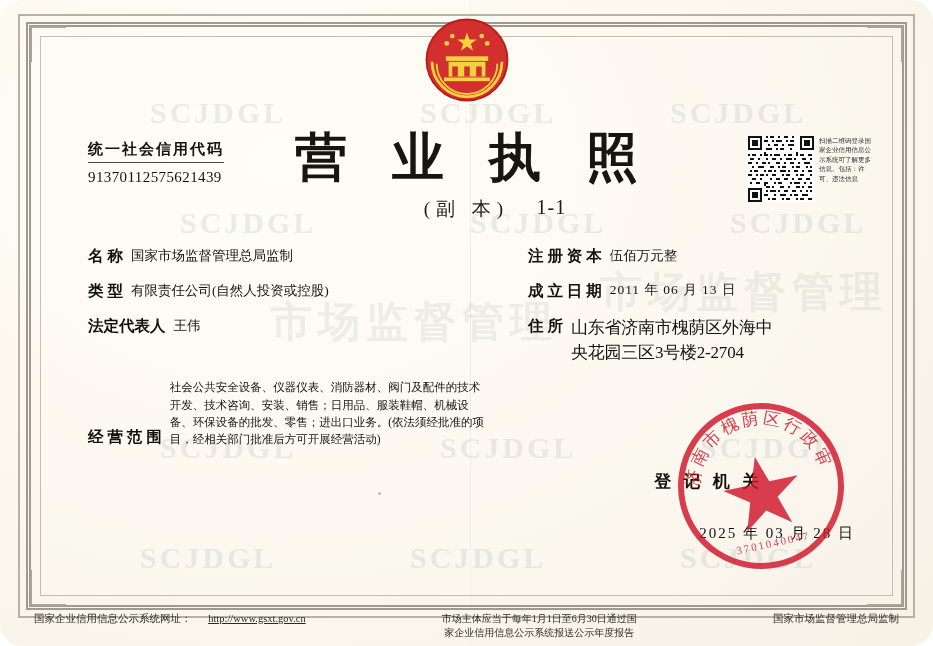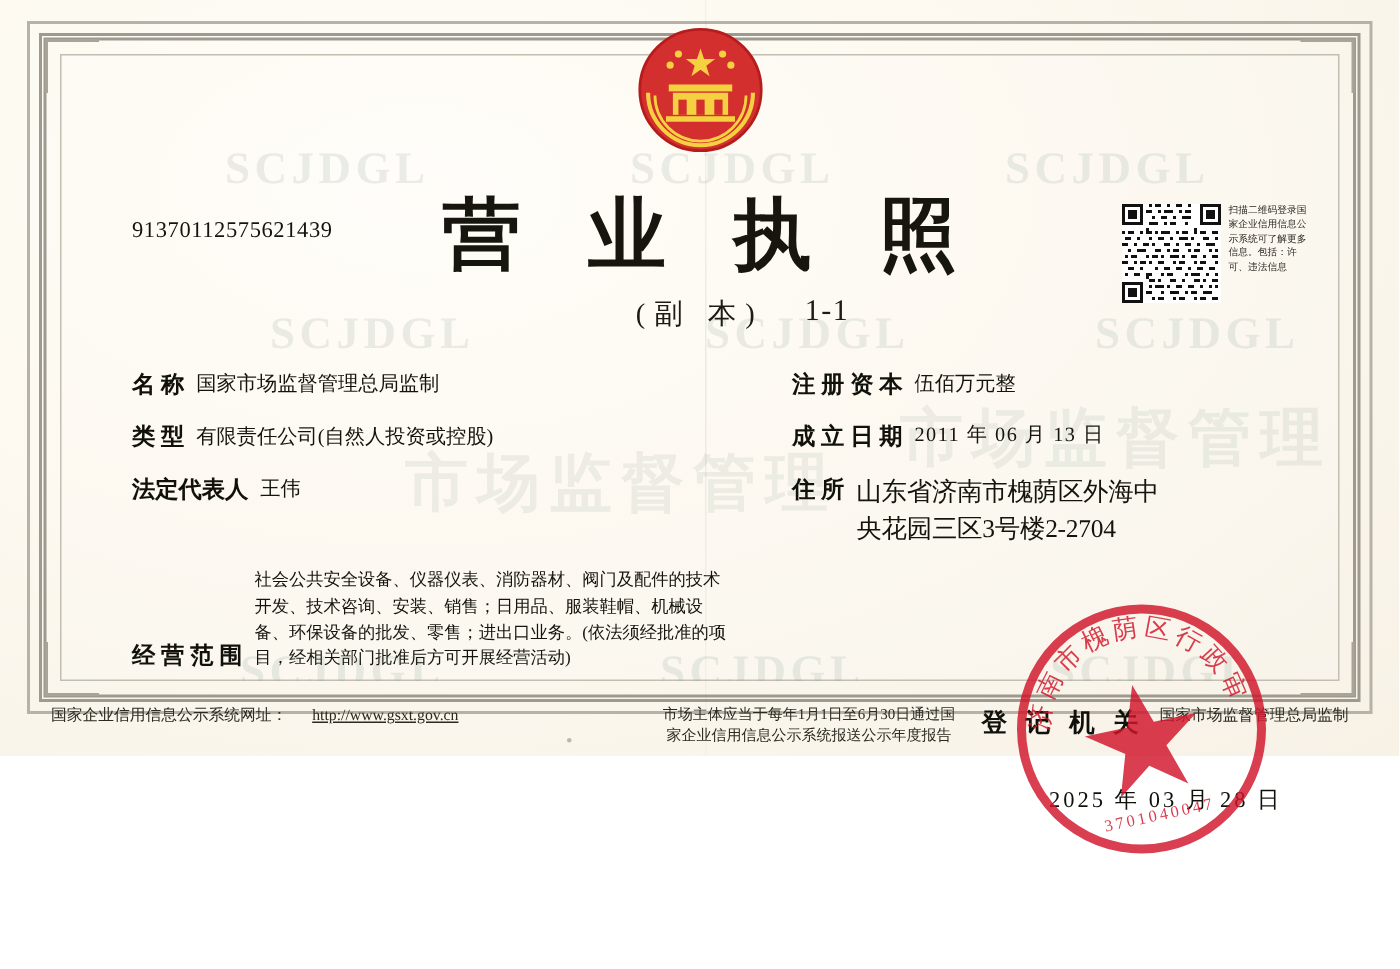--- a/index.html
+++ b/index.html
@@ -10,24 +10,25 @@
   body {
     width: 933px;
     height: 646px;
     font-family: "Liberation Serif", "DejaVu Serif", serif;
     color: #1a1a1a;
     overflow: hidden;
   }
   .license {
     position: relative;
     width: 933px;
-    height: 504px;
+    height: 646px;
     background:
       radial-gradient(ellipse at 30% 25%, #fffdf8 0%, #fdf9f0 45%, #f7f1e6 100%);
     box-sizing: border-box;
+    border-radius: 22px;
   }
   
   .frame-outer {
     position: absolute;
     left: 18px; top: 14px; right: 18px; bottom: 28px;
     border: 2px solid #b7b2a6;
   }
   .frame-mid {
     position: absolute;
     left: 26px; top: 22px; right: 26px; bottom: 36px;
@@ -361,20 +362,21 @@
     </svg>
   </div>
 
   <div class="title-block">
     <div class="main-title">营 业 执 照</div>
     <div class="sub-title-row">(副  本)</div>
   </div>
   <div class="serial">1-1</div>
 
   <div class="credit-block">
+    <div class="credit-label">统一社会信用代码</div>
     <div class="credit-value">91370112575621439</div>
   </div>
 
   <div class="qr-area">
     <div class="qr-code">
       <svg viewBox="0 0 33 33" width="66" height="66" shape-rendering="crispEdges" aria-hidden="true">
         <rect width="33" height="33" fill="#ffffff"></rect>
         <g fill="#111111">
           <rect x="0" y="0" width="7" height="7"></rect>
             <rect x="1" y="1" width="5" height="5" fill="#fff"></rect>

